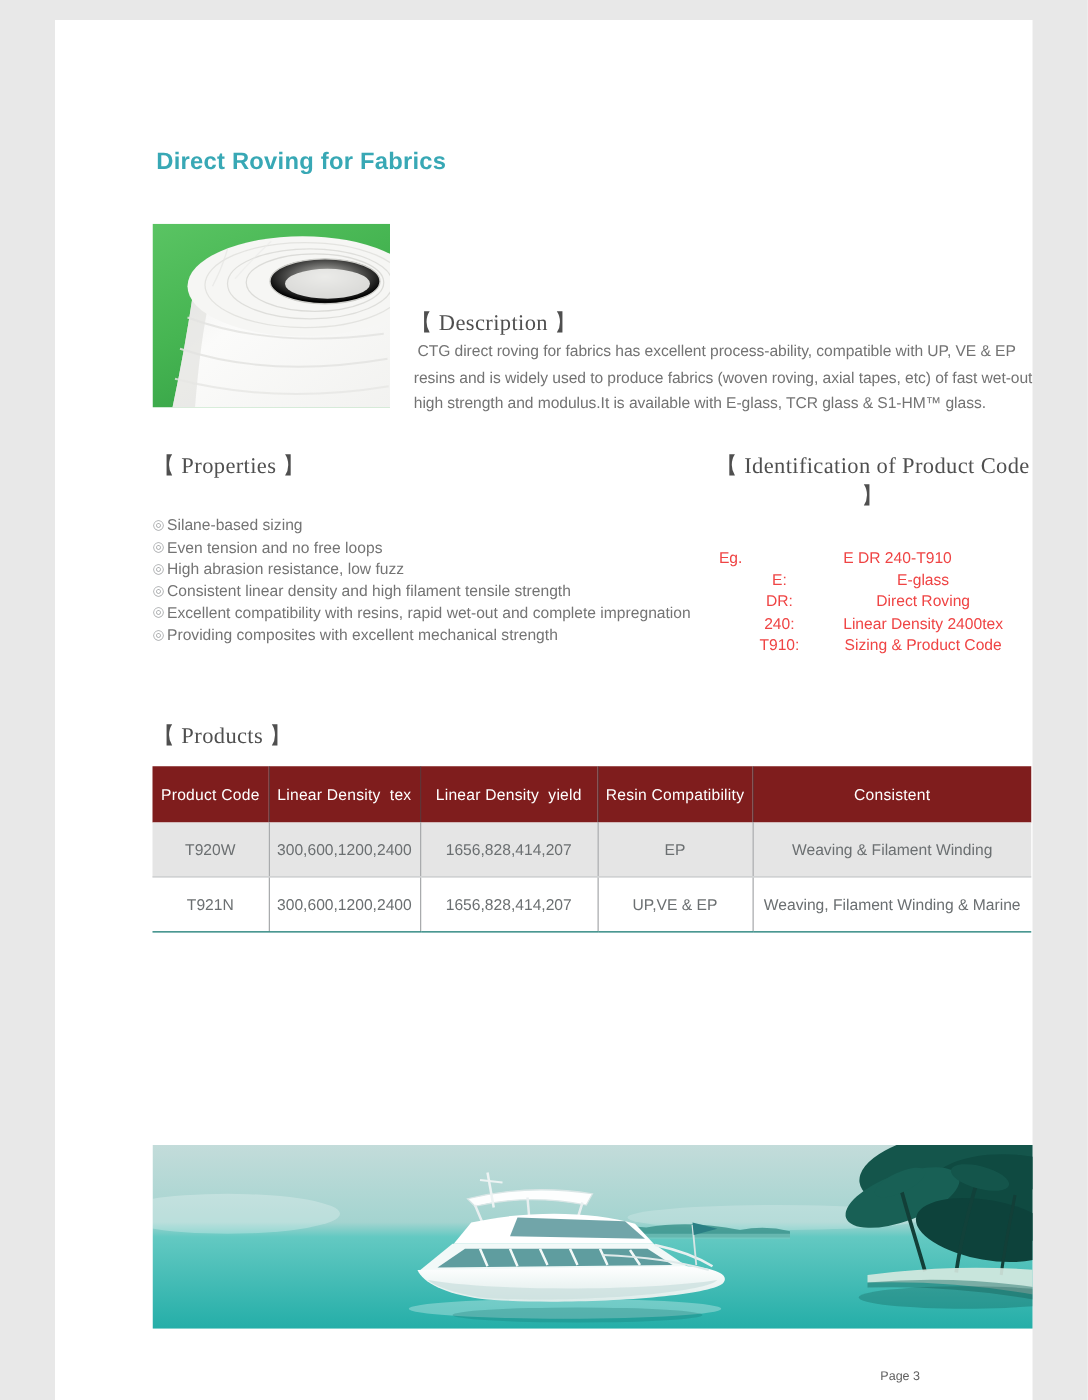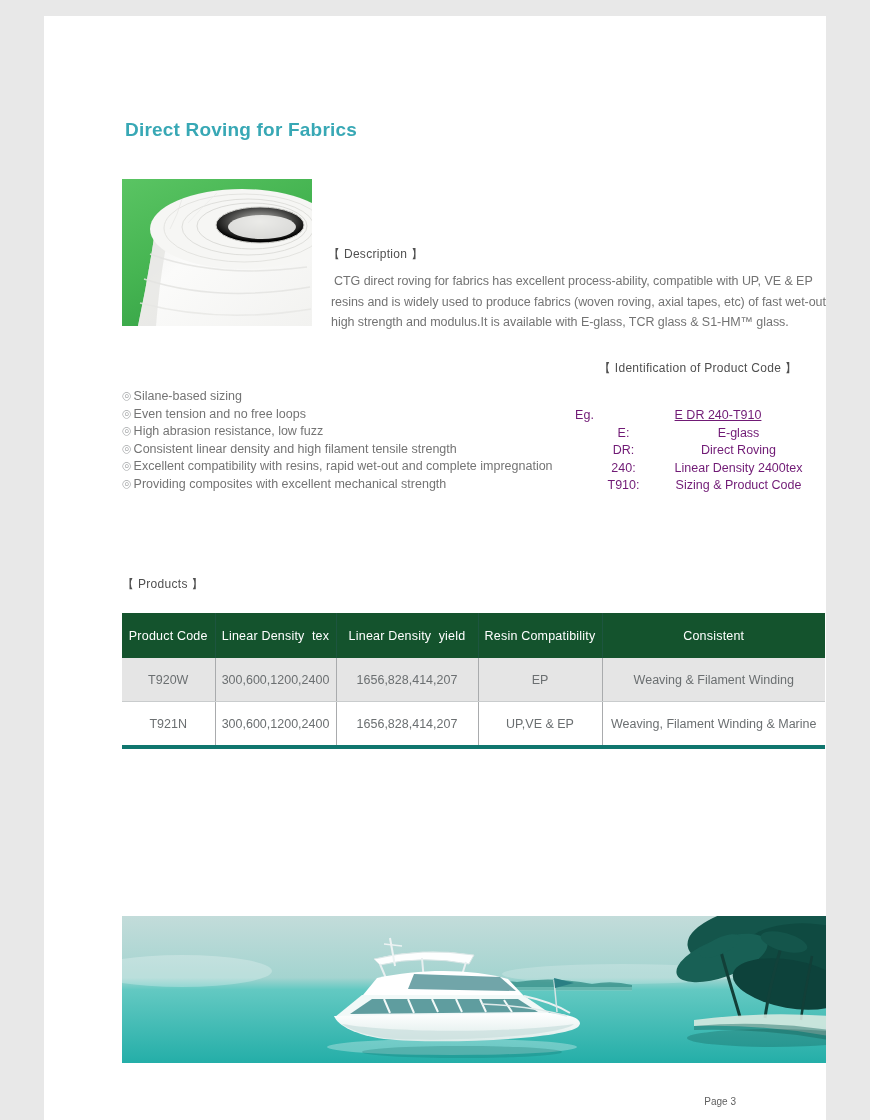--- a/index.html
+++ b/index.html
@@ -12,22 +12,22 @@
   .page-title{
     position:absolute;left:81px;top:103px;
     font-size:19px;font-weight:bold;color:#38a8b5;letter-spacing:.2px;
   }
   .photo{position:absolute;display:block;}
   .photo svg{display:block;}
   .product-photo{left:78px;top:163px;width:190px;height:147px;}
   .scene-photo{left:78px;top:900px;width:707px;height:147px;}
 
   .sec-heading{
-    font-family:Liberation Sans, sans-serif;
-    font-size:12px;color:#4f4f4f;letter-spacing:.3px;
+    font-family:Liberation Serif, serif;
+    font-size:18px;color:#4f4f4f;letter-spacing:.3px;
   }
   .desc-heading{position:absolute;left:284px;top:230px;}
   .desc-body{
     position:absolute;left:287px;top:255px;width:508px;
     font-size:12.5px;line-height:20.5px;color:#737373;letter-spacing:-.05px;
     text-indent:3px;
   }
 
   .props{position:absolute;left:78px;top:344px;width:445px;}
   .props ul{list-style:none;margin:28px 0 0 0;padding:0;}
@@ -36,43 +36,43 @@
     font-size:12.5px;line-height:17.6px;color:#747474;
   }
   .bullet{
     font-family:"DejaVu Sans",sans-serif;font-size:11px;color:#a6a8aa;
     margin-right:2px;position:relative;top:-1px;
   }
 
   .ident{position:absolute;left:519px;top:344px;width:270px;text-align:center;}
   .ident-grid{
     display:grid;grid-template-columns:37px 41px auto;
-    margin:30px 0 0 3px;font-size:12.5px;line-height:17.5px;color:#701a75;
+    margin:30px 0 0 3px;font-size:12.5px;line-height:17.5px;color:#ef4444;
     row-gap:0;
   }
-  .ident-grid .code{grid-column:2 / 4;text-decoration:underline;}
+  .ident-grid .code{grid-column:2 / 4;}
 
   .products-heading{position:absolute;left:78px;top:560px;}
   table.products{
     position:absolute;left:78px;top:597px;border-collapse:collapse;
     table-layout:fixed;width:703px;font-size:12.5px;
   }
   table.products th{
-    background:#14532d;color:#ffffff;font-weight:normal;
+    background:#7f1d1d;color:#ffffff;font-weight:normal;
     height:43px;white-space:pre-wrap;letter-spacing:.2px;
     border-left:1px solid rgba(45,90,95,.38);
   }
   table.products th:first-child{border-left:none;}
   table.products td{
     height:41px;text-align:center;color:#6b6f71;
     border-left:1px solid #a9abad;border-bottom:1px solid #c9cccd;
   }
   table.products td:first-child{border-left:none;}
   table.products tr.alt td{background:#e5e5e5;}
-  table.products tr:last-child td{border-bottom:4px solid #0f766e;}
+  table.products tr:last-child td{border-bottom:1px solid #0f766e;}
 
   .page-number{
     position:absolute;top:1080px;right:90px;
     font-size:10px;color:#5f5f5f;
   }
 </style>
 </head>
 <body>
 
 <div class="page">
@@ -112,20 +112,21 @@
       <path d="M 18,124 Q 98,145 189,130" stroke="#e6e6e3" stroke-width="1.5" fill="none" opacity="0.8"></path>
       <path d="M 60,20 Q 56,35 48,50" stroke="#e6e6e3" stroke-width="1" fill="none" opacity="0.7"></path>
       <path d="M 95,14 Q 80,28 66,44" stroke="#eaeae8" stroke-width="1" fill="none" opacity="0.6"></path>
     </svg>
   </figure>
 
   <div class="sec-heading desc-heading">【 Description 】</div>
   <p class="desc-body" style="margin:0">CTG direct roving for fabrics has excellent process-ability, compatible with UP, VE &amp; EP resins and is widely used to produce fabrics (woven roving, axial tapes, etc) of fast wet-out, high strength and modulus.It is available with E-glass, TCR glass &amp; S1-HM™ glass.</p>
 
   <section class="props">
+    <div class="sec-heading">【 Properties 】</div>
     <ul>
       <li>
           <span class="bullet">◎</span>
           <span>Silane-based sizing</span>
         </li>
       <li>
           <span class="bullet">◎</span>
           <span>Even tension and no free loops</span>
         </li>
       <li>

